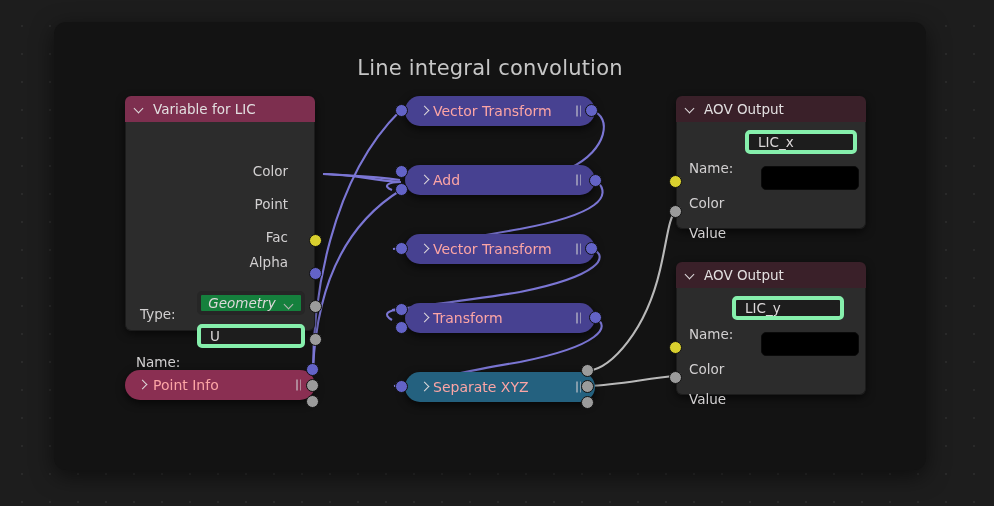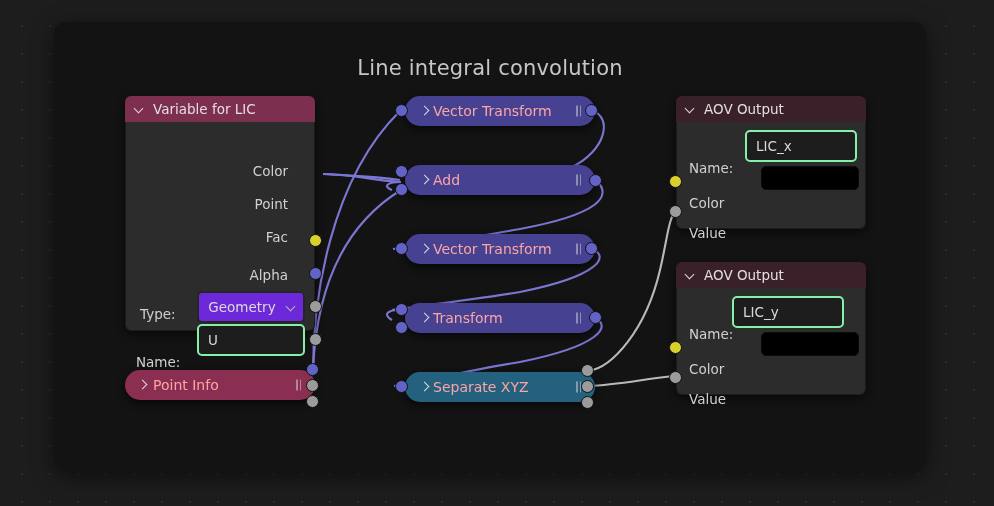--- a/index.html
+++ b/index.html
@@ -109,30 +109,30 @@
   }
   .field-label {
     position: absolute;
     font-size: 13.5px;
     color: #d2d0d1;
     margin-top: 26px;
   }
   .widget {
     position: absolute;
     background: #1d1d1d;
-    border: 2px solid #86efac;
+    border: 4px solid #86efac;
     border-radius: 5px;
-    height: 32px;
+    height: 24px;
     display: flex;
-    align-items: center;
+    align-items: flex-end;
     box-sizing: border-box;
     font-size: 13.5px;
     color: #ddd9da;
   }
-  .widget.dropdown { background: #6d28d9; border-color: #262626; justify-content: center; }
+  .widget.dropdown { background: #15803d; border-color: #262626; justify-content: center; font-style: italic; }
   .widget.dropdown .dd-text { flex: 1; text-align: center; }
   .widget.text { padding-left: 9px; }
   .dd-arrow {
     width: 12px; height: 12px;
     margin-right: 6px;
     position: relative;
   }
   .dd-arrow::before {
     content: "";
     position: absolute;
@@ -222,21 +222,21 @@
 
   <div class="node" style="left:125px; top:96px; width:190px; height:235px;">
     <div class="node-hdr" style="background:#7d2f4f;">
       <span class="chev"></span>
       <span>Variable for LIC</span>
     </div>
     <div class="node-body" style="height:209px; position:relative;">
       <div class="row-label" style="top:41px;">Color</div>
       <div class="row-label" style="top:74px;">Point</div>
       <div class="row-label" style="top:107px;">Fac</div>
-      <div class="row-label" style="top:145px;">Alpha</div>
+      <div class="row-label" style="top:132px;">Alpha</div>
 
       <div class="field-label" style="left:14px; top:158px;">Type:</div>
       <div class="widget dropdown" style="left:71px; top:169px; width:108px;">
         <span class="dd-text">Geometry</span>
         <span class="dd-arrow"></span>
       </div>
 
       <div class="field-label" style="left:10px; top:206px;">Name:</div>
       <div class="widget text" style="left:71px; top:202px; width:108px;">
         <span>U</span>

